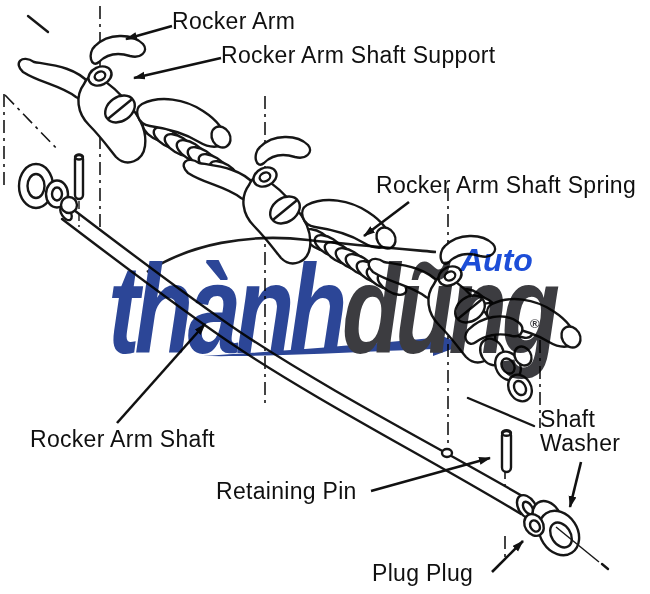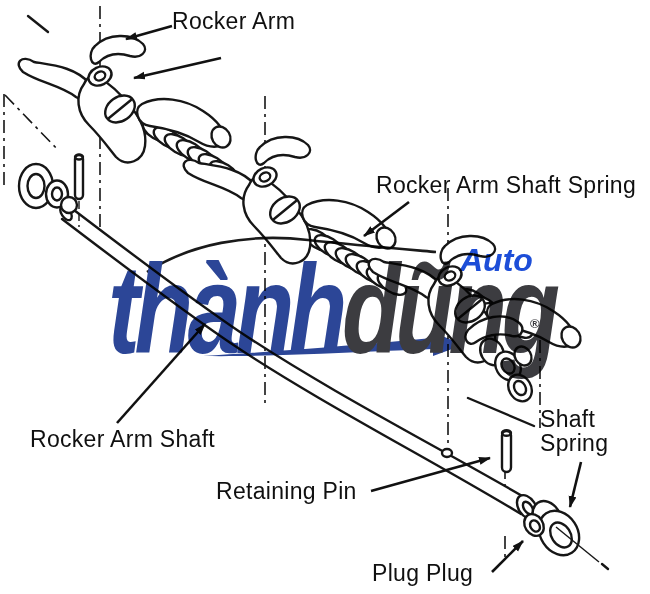--- a/index.html
+++ b/index.html
@@ -146,24 +146,25 @@
       <path class="lead" d="M221 58 L134 78" marker-end="url(#ah)"></path>
       <path class="lead" d="M409 202 L364 236" marker-end="url(#ah)"></path>
       <path class="lead" d="M117 423 L205 324" marker-end="url(#ah)"></path>
       <path class="lead" d="M371 491 L490 458" marker-end="url(#ah)"></path>
       <path class="lead" d="M581 462 L570 507" marker-end="url(#ah)"></path>
       <path class="lead" d="M492 572 L523 541" marker-end="url(#ah)"></path>
     </g>
   </svg>
 
   <div class="lbl" id="lbl-rocker-arm">Rocker Arm</div>
+  <div class="lbl" id="lbl-support">Rocker Arm Shaft Support</div>
   <div class="lbl" id="lbl-spring">Rocker Arm Shaft Spring</div>
   <div class="lbl" id="lbl-shaft">Rocker Arm Shaft</div>
   <div class="lbl" id="lbl-retaining">Retaining Pin</div>
-  <div class="lbl" id="lbl-washer"><span>Shaft</span><br><span>Spring</span></div>
+  <div class="lbl" id="lbl-washer"><span>Shaft</span><br><span>Washer</span></div>
   <div class="lbl" id="lbl-plug">Plug Plug</div>
 
   <div class="watermark">
     <svg width="650" height="594" viewBox="0 0 650 594">
       <path d="M147 272 C190 244 248 233 308 240 C355 245 402 249 436 252" stroke="#1a1a1a" stroke-width="2.6" fill="none"></path>
       <path d="M203 356 C270 352 360 345 432 338 L431 331 L463 345 L433 356 L433 349 C360 352 268 357 203 356 Z" fill="#2c4697"></path>
     </svg>
     <div class="wm-text"><span class="wm-blue">thành</span><span class="wm-dark">dũng</span></div>
     <div class="wm-auto">Auto</div>
     <div class="wm-reg">®</div>

